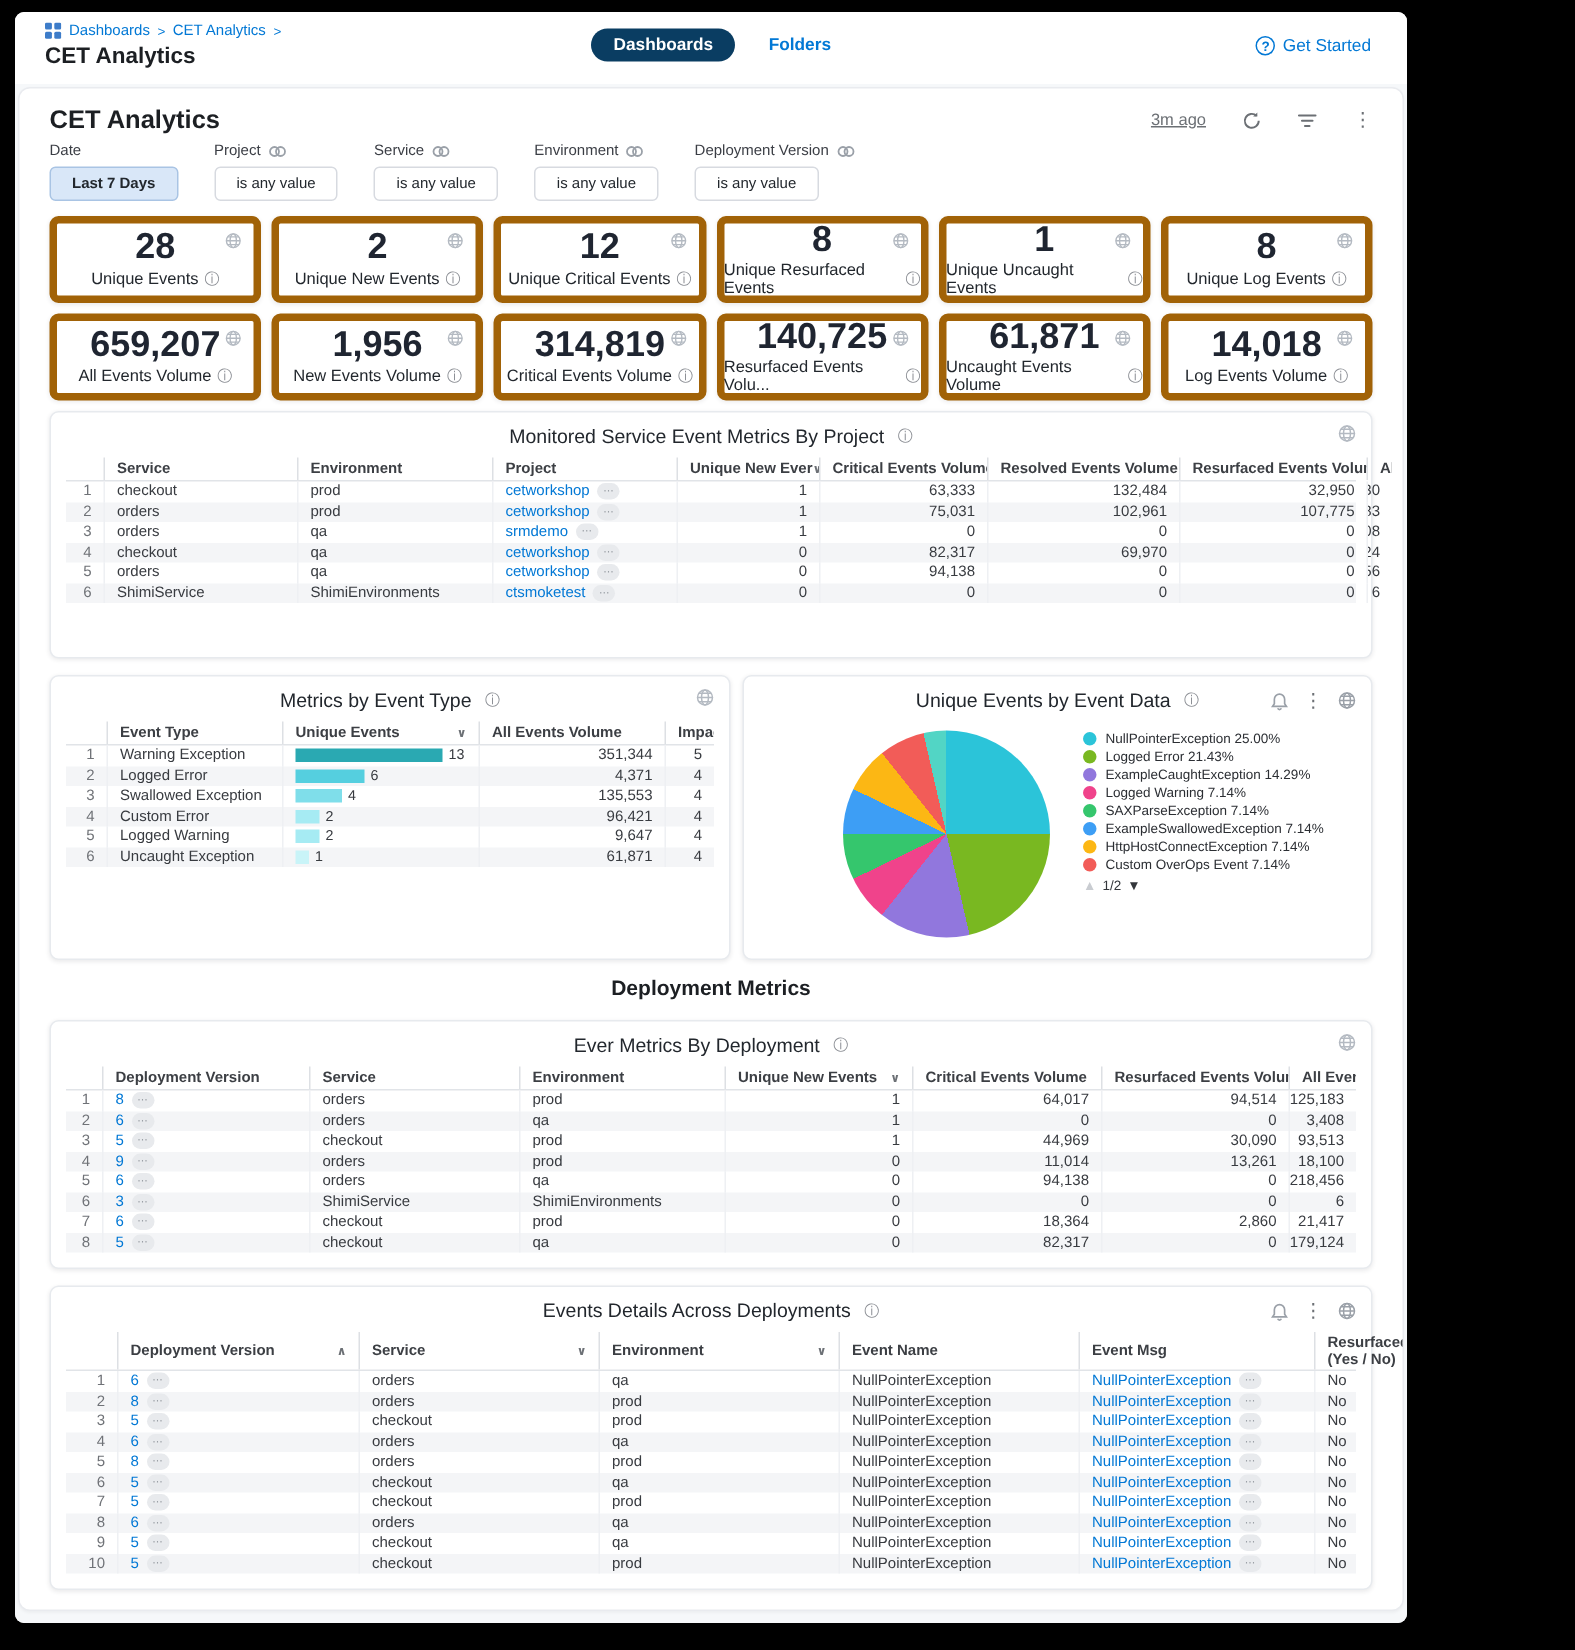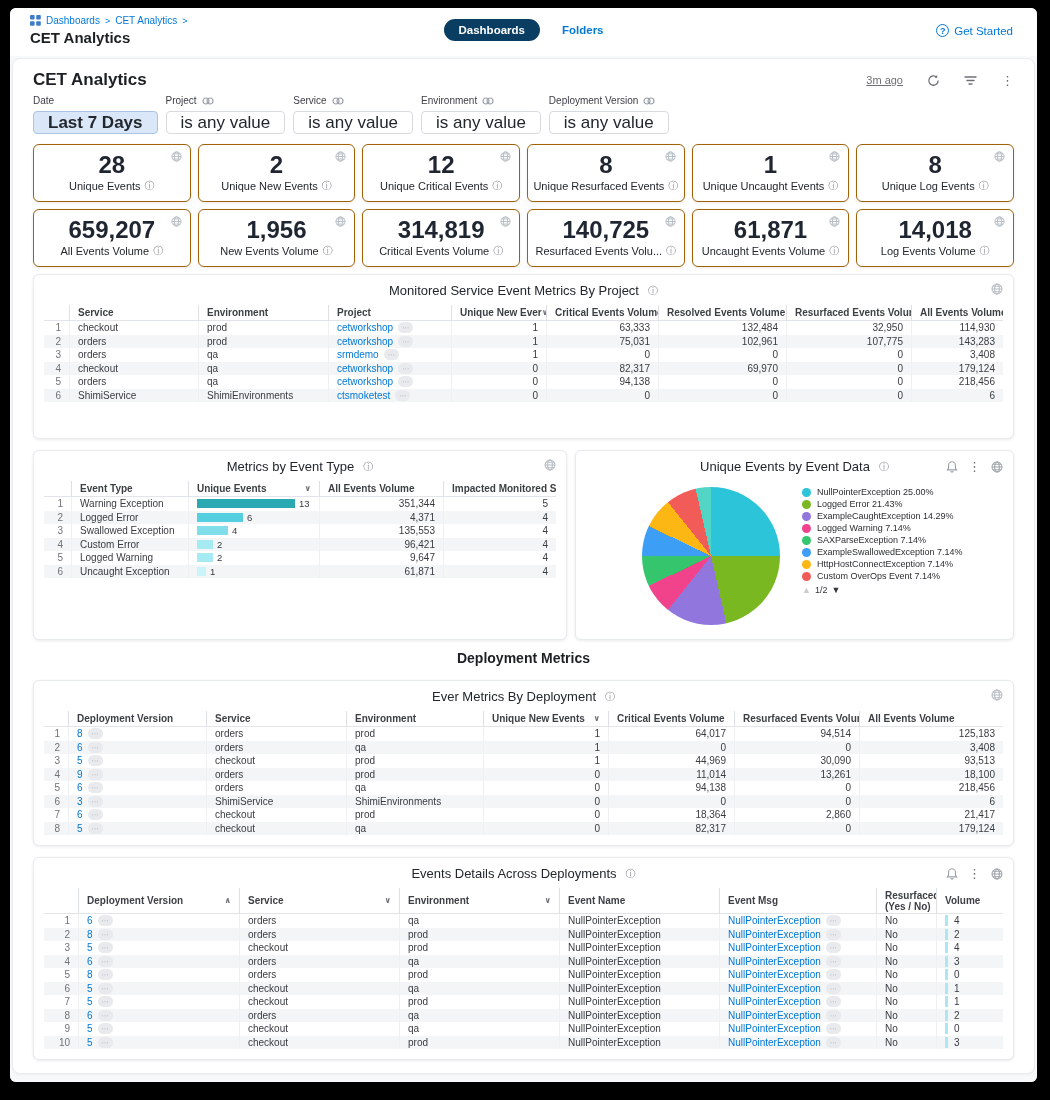--- a/index.html
+++ b/index.html
@@ -1,17 +1,17 @@
 <!DOCTYPE html>
 <html><head>
 <meta charset="utf-8">
 <style>
   * { margin:0; padding:0; box-sizing:border-box; }
   html,body { width:1050px; height:1100px; background:#000; font-family:"Liberation Sans","DejaVu Sans",sans-serif; }
-  .frame { position:absolute; left:10px; top:8px; width:1027px; height:1074px; background:#e5e5e5; border-radius:6px; overflow:hidden; }
+  .frame { position:absolute; left:10px; top:8px; width:928px; height:1074px; background:#e5e5e5; border-radius:6px; overflow:hidden; }
 
   
   .topbar { position:relative; height:48px; background:#fff; padding:7px 20px 0; }
   .crumbs { display:flex; align-items:center; gap:5px; font-size:10px; color:#0278d5; }
   .crumbs .sep { color:#0278d5; font-size:9px; }
   .crumb-link { color:#0278d5; text-decoration:none; cursor:pointer; }
   .page-title { font-size:15px; font-weight:700; color:#1c1f23; margin-top:3px; }
   .tabs { position:absolute; left:50%; top:11px; transform:translateX(-50%); display:flex; align-items:center; gap:22px; }
   .tab-pill { background:#0a3d62; color:#fff; font-size:11.5px; font-weight:600; padding:5px 15px; border-radius:14px; cursor:pointer; }
   .tab-link { color:#0278d5; font-size:11.5px; font-weight:600; cursor:pointer; }
@@ -23,28 +23,28 @@
   .card { background:#fff; border:1px solid #e9ebef; border-radius:8px; height:100%; padding:11px 20px 20px; box-shadow:0 1px 2px rgba(0,0,0,.04); overflow:hidden; }
 
   .card-head { display:flex; align-items:center; margin-bottom:5px; }
   .card-title { font-size:17px; font-weight:600; color:#1c1f23; }
   .card-head-right { margin-left:auto; display:flex; align-items:center; gap:24px; color:#6c7075; }
   .ago { font-size:11px; color:#6c7075;text-decoration:underline; }
   .hicon { cursor:pointer; display:inline-flex; align-items:center; color:#6c7075; }
   .kebab { font-size:13px; color:#6c7075; cursor:pointer; letter-spacing:0; }
 
   
-  .filters { display:flex; gap:8px; margin-bottom:10px; }
+  .filters { display:flex; gap:24px; margin-bottom:10px; }
   .flabel { display:flex; align-items:center; gap:5px; font-size:10px; color:#3b3e45; margin-bottom:5px; }
-  .fbtn { font-size:17px; color:#22272d; background:#fff; border:1px solid #d7dae0; border-radius:4px; height:23px; padding:0 14px; cursor:pointer; font-family:inherit; }
+  .fbtn { font-size:10px; color:#22272d; background:#fff; border:1px solid #d7dae0; border-radius:4px; height:23px; padding:0 14px; cursor:pointer; font-family:inherit; }
   .fbtn.active { background:#d9e7f8; border-color:#a9c4e4; font-weight:600; }
 
   
   .tiles { display:grid; grid-template-columns:repeat(6,1fr); gap:7px; margin-bottom:7px; }
-  .tile { position:relative; background:#fff; border:1px solid #a16207; border-radius:6px; height:58px; box-shadow:0 1px 3px rgba(35,36,40,.09); display:flex; flex-direction:column; align-items:center; justify-content:center; gap:2px; }
+  .tile { position:relative; background:#fff; border:5px solid #a16207; border-radius:6px; height:58px; box-shadow:0 1px 3px rgba(35,36,40,.09); display:flex; flex-direction:column; align-items:center; justify-content:center; gap:2px; }
   .tile-value { font-size:24px; font-weight:600; color:#1f2531; line-height:24px; }
   .tile-label { font-size:11px; color:#22272d; display:flex; align-items:center; gap:4px; }
   .info-i { color:#8b8e94; font-size:10px; font-style:normal; }
   .tile-globe { position:absolute; top:6px; right:8px; color:#b4bac2; }
 
   .section-title { text-align:center; font-size:14px; font-weight:700; color:#1c1f23; margin:6px 0 14px; }
 
   
   .panel { position:relative; background:#fff; border:1px solid #e7eaee; border-radius:6px; box-shadow:0 1px 3px rgba(35,36,40,.09); padding:8px 10px 10px; margin-bottom:11px; }
   .panel-title { text-align:center; font-size:13px; color:#22272d; font-weight:500; margin-bottom:7px; display:flex; align-items:center; justify-content:center; gap:9px; }

